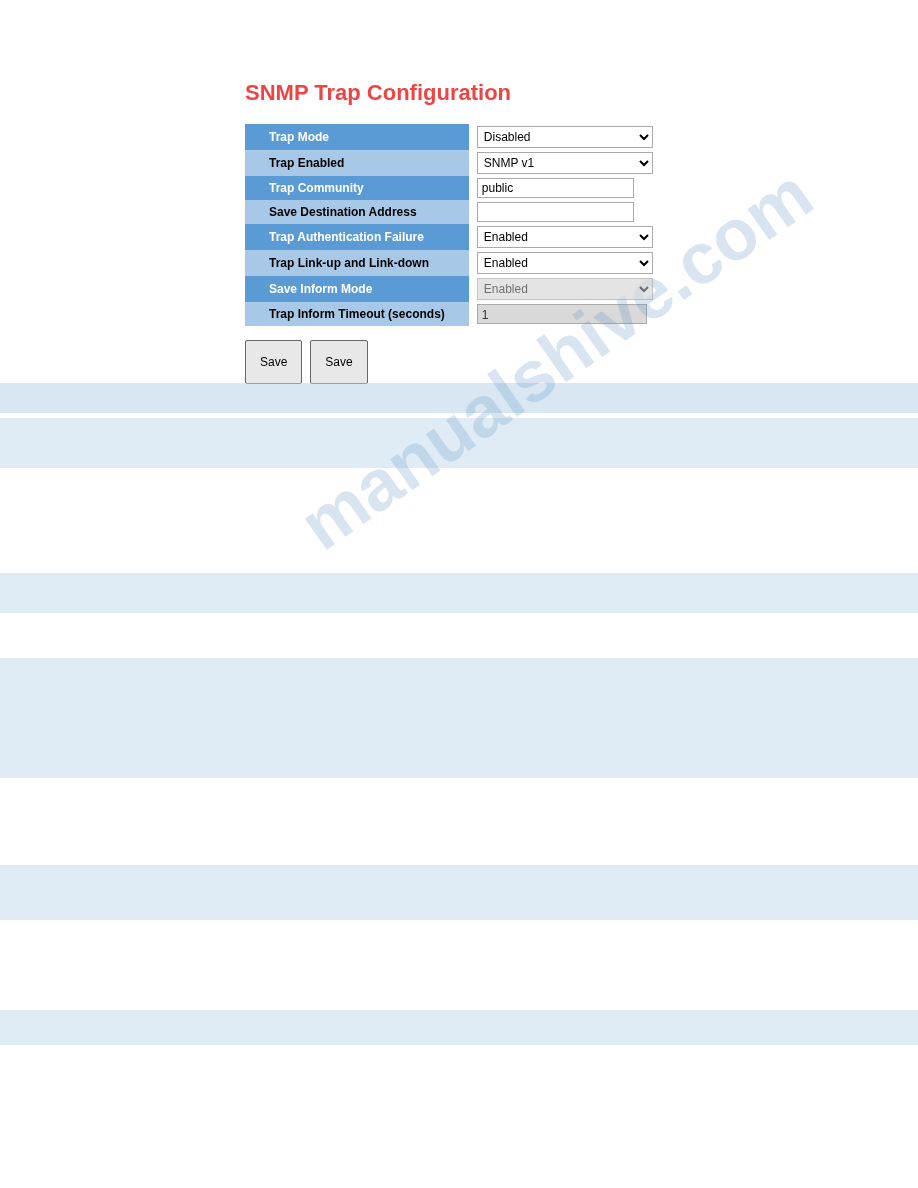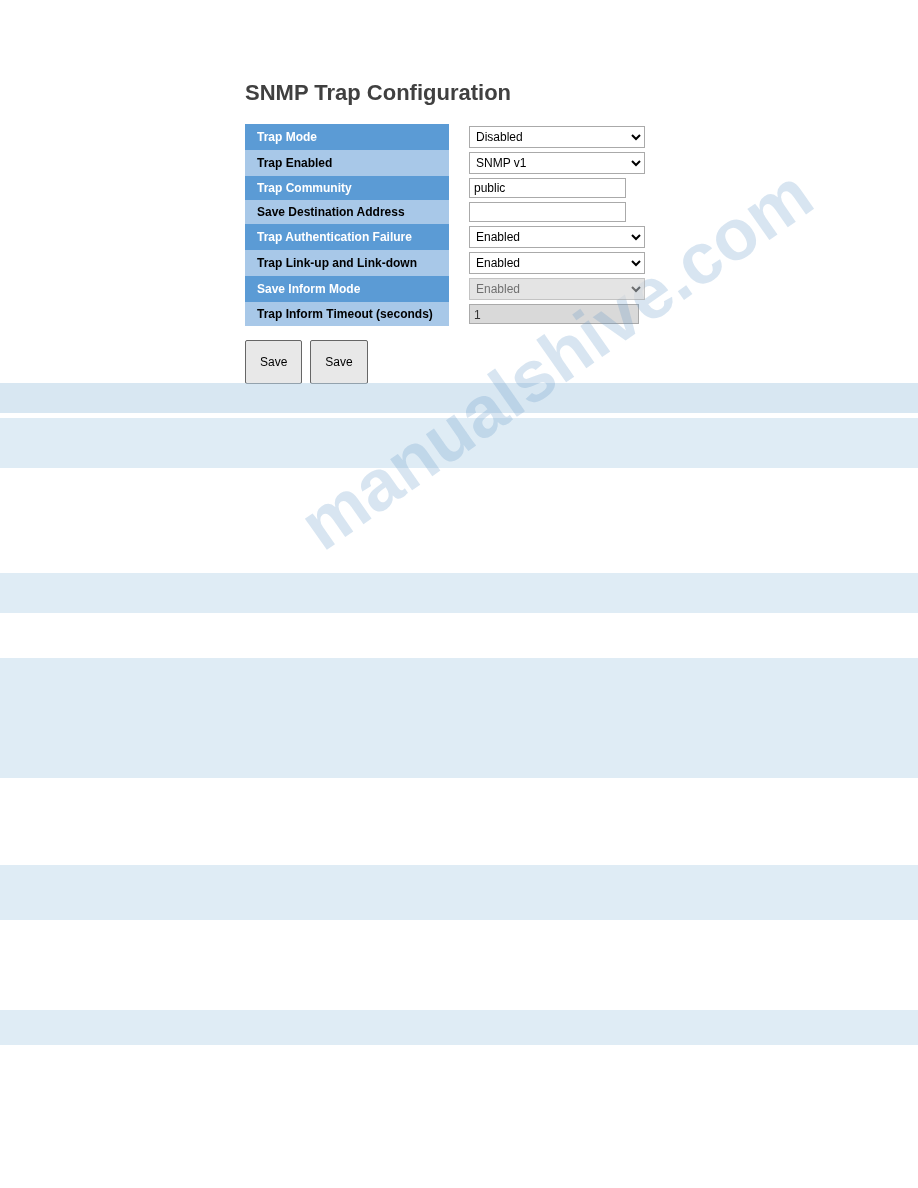--- a/index.html
+++ b/index.html
@@ -17,21 +17,21 @@
       background: #ffffff;
       position: relative;
       overflow: hidden;
     }
 
     .content-area {
       padding: 80px 0 0 245px;
     }
 
     .page-title {
-      color: #404040;
+      color: #ef4444;
       font-size: 22px;
       font-weight: bold;
       margin-bottom: 18px;
     }
 
     .config-table {
       border-collapse: collapse;
       width: 420px;
     }
 
@@ -39,29 +39,29 @@
       background-color: #5b9bd5;
       color: #fff;
     }
 
     .config-table tr:nth-child(even) .label-cell {
       background-color: #a8c8e8;
       color: #000;
     }
 
     .label-cell {
-      padding: 4px 12px;
+      padding: 4px 24px;
       font-weight: bold;
       font-size: 12px;
       width: 220px;
       white-space: nowrap;
     }
 
     .value-cell {
-      padding: 2px 20px;
+      padding: 2px 8px;
       background: #ffffff;
       width: 200px;
     }
 
     .value-cell input[type="text"] {
       width: 157px;
       border: 1px solid #aaa;
       padding: 2px 4px;
       font-size: 12px;
       height: 20px;

